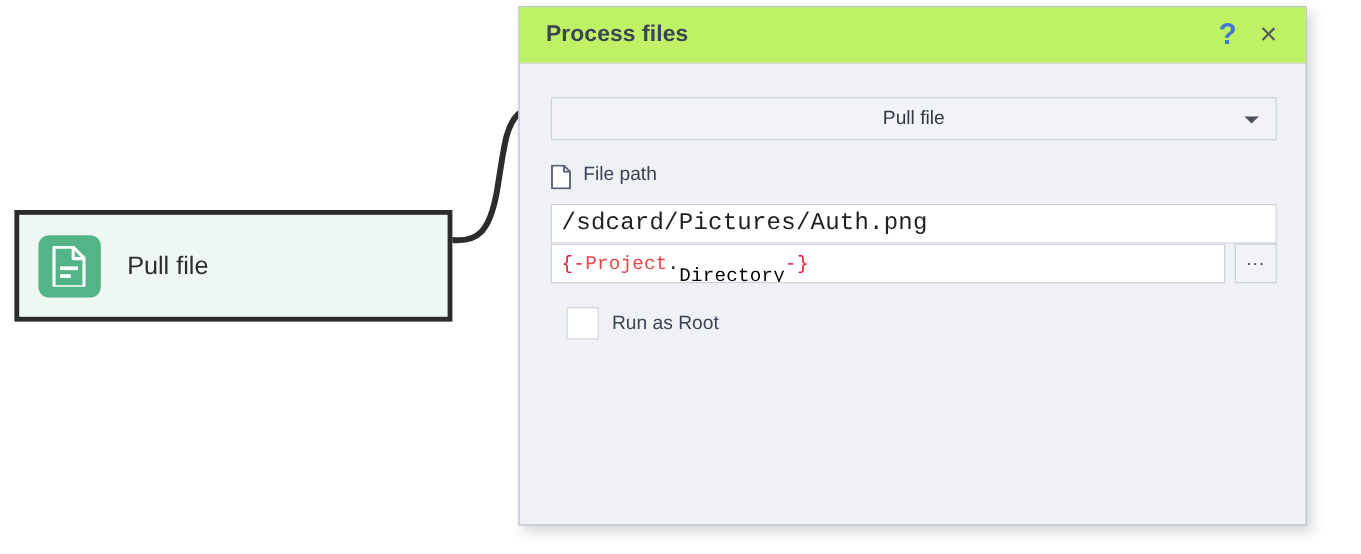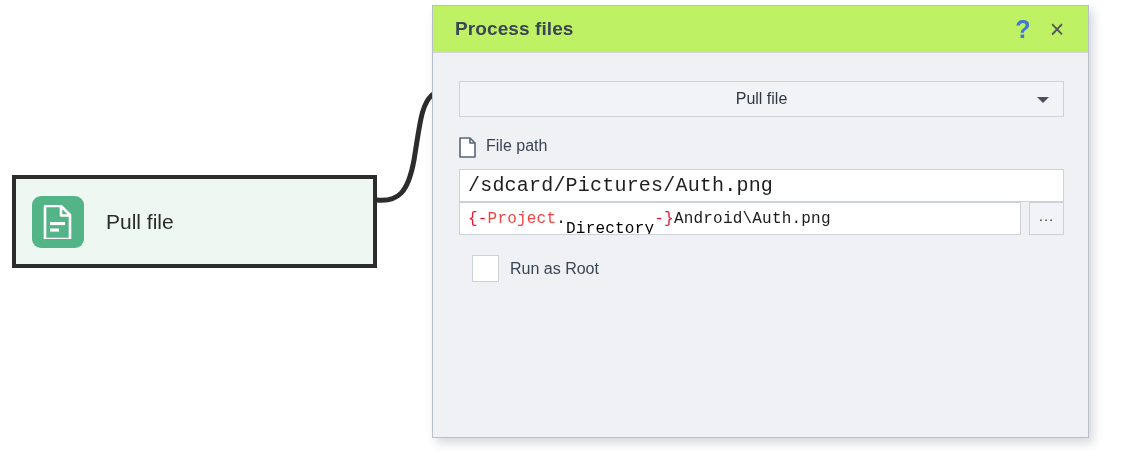--- a/index.html
+++ b/index.html
@@ -284,21 +284,20 @@
     <input class="text-input" id="file-path-input" type="text" value="/sdcard/Pictures/Auth.png" style="">
 
     
     <div class="input-row">
       <div id="new-path-display">
           <span class="tok-delim">{-</span>
           <span class="tok-object">Project</span>
           <span class="tok-dot">.</span>
           <span class="tok-prop">Directory</span>
           <span class="tok-delim">-}</span>
-          <span class="tok-plain">Android\Auth.png</span>
         </div>
       <div id="browse-button">...</div>
     </div>
 
     
     <div id="run-as-root-row">
       <div id="run-as-root-box"></div>
       <span id="run-as-root-label">Run as Root</span>
     </div>
 

